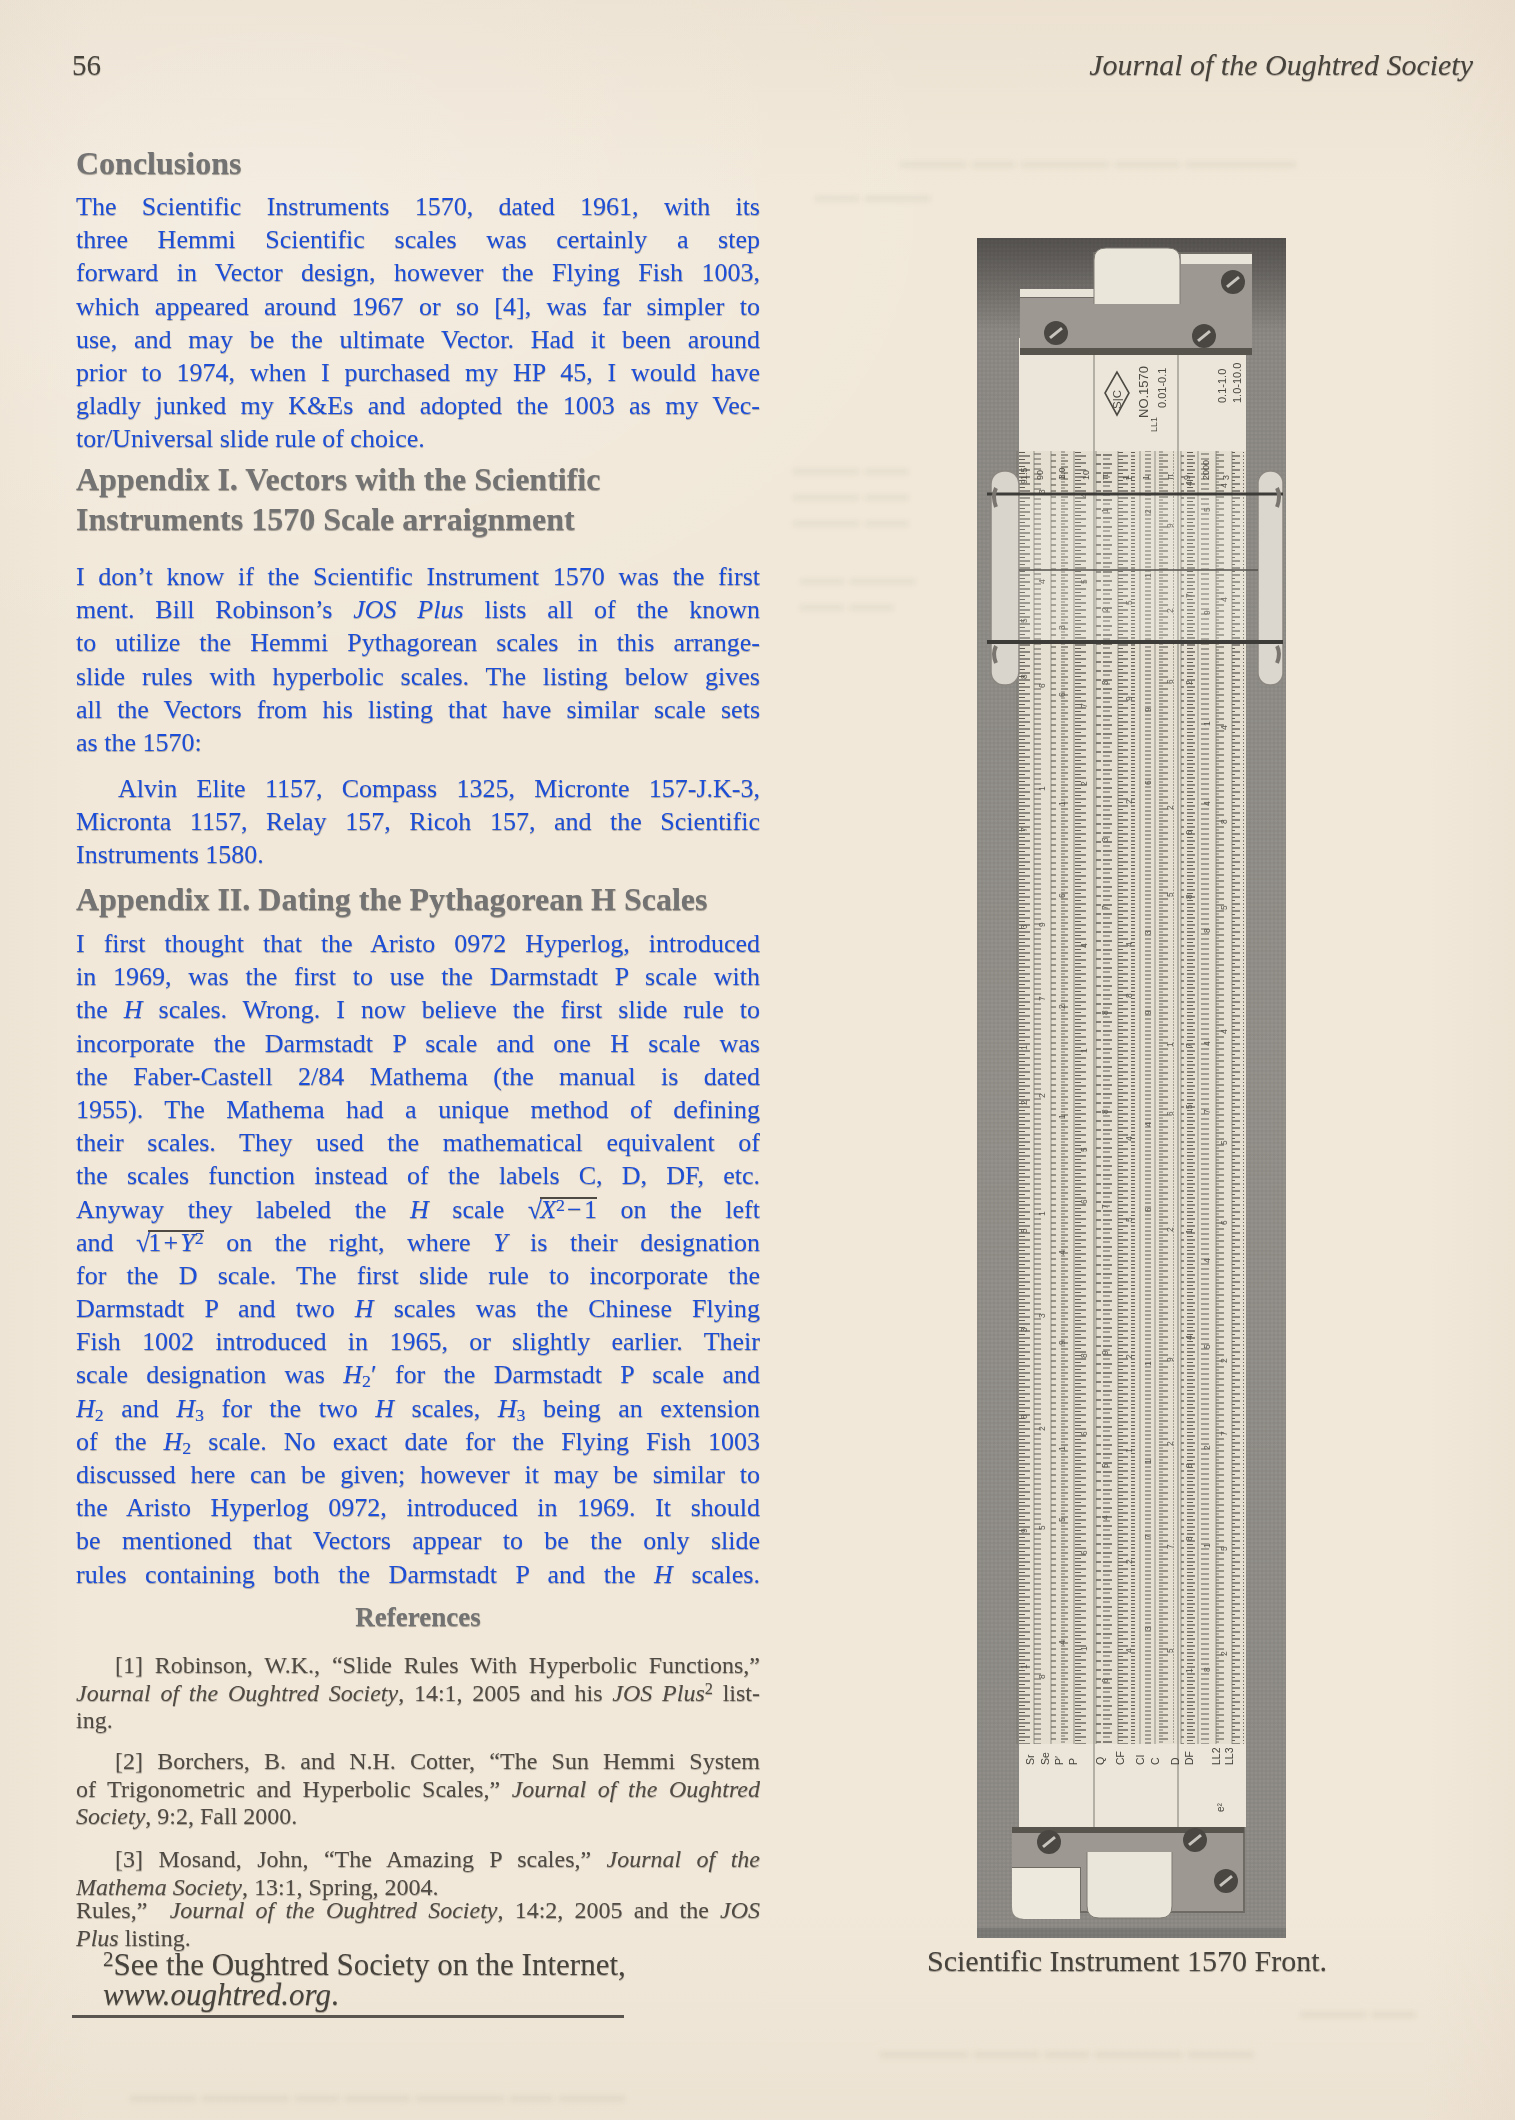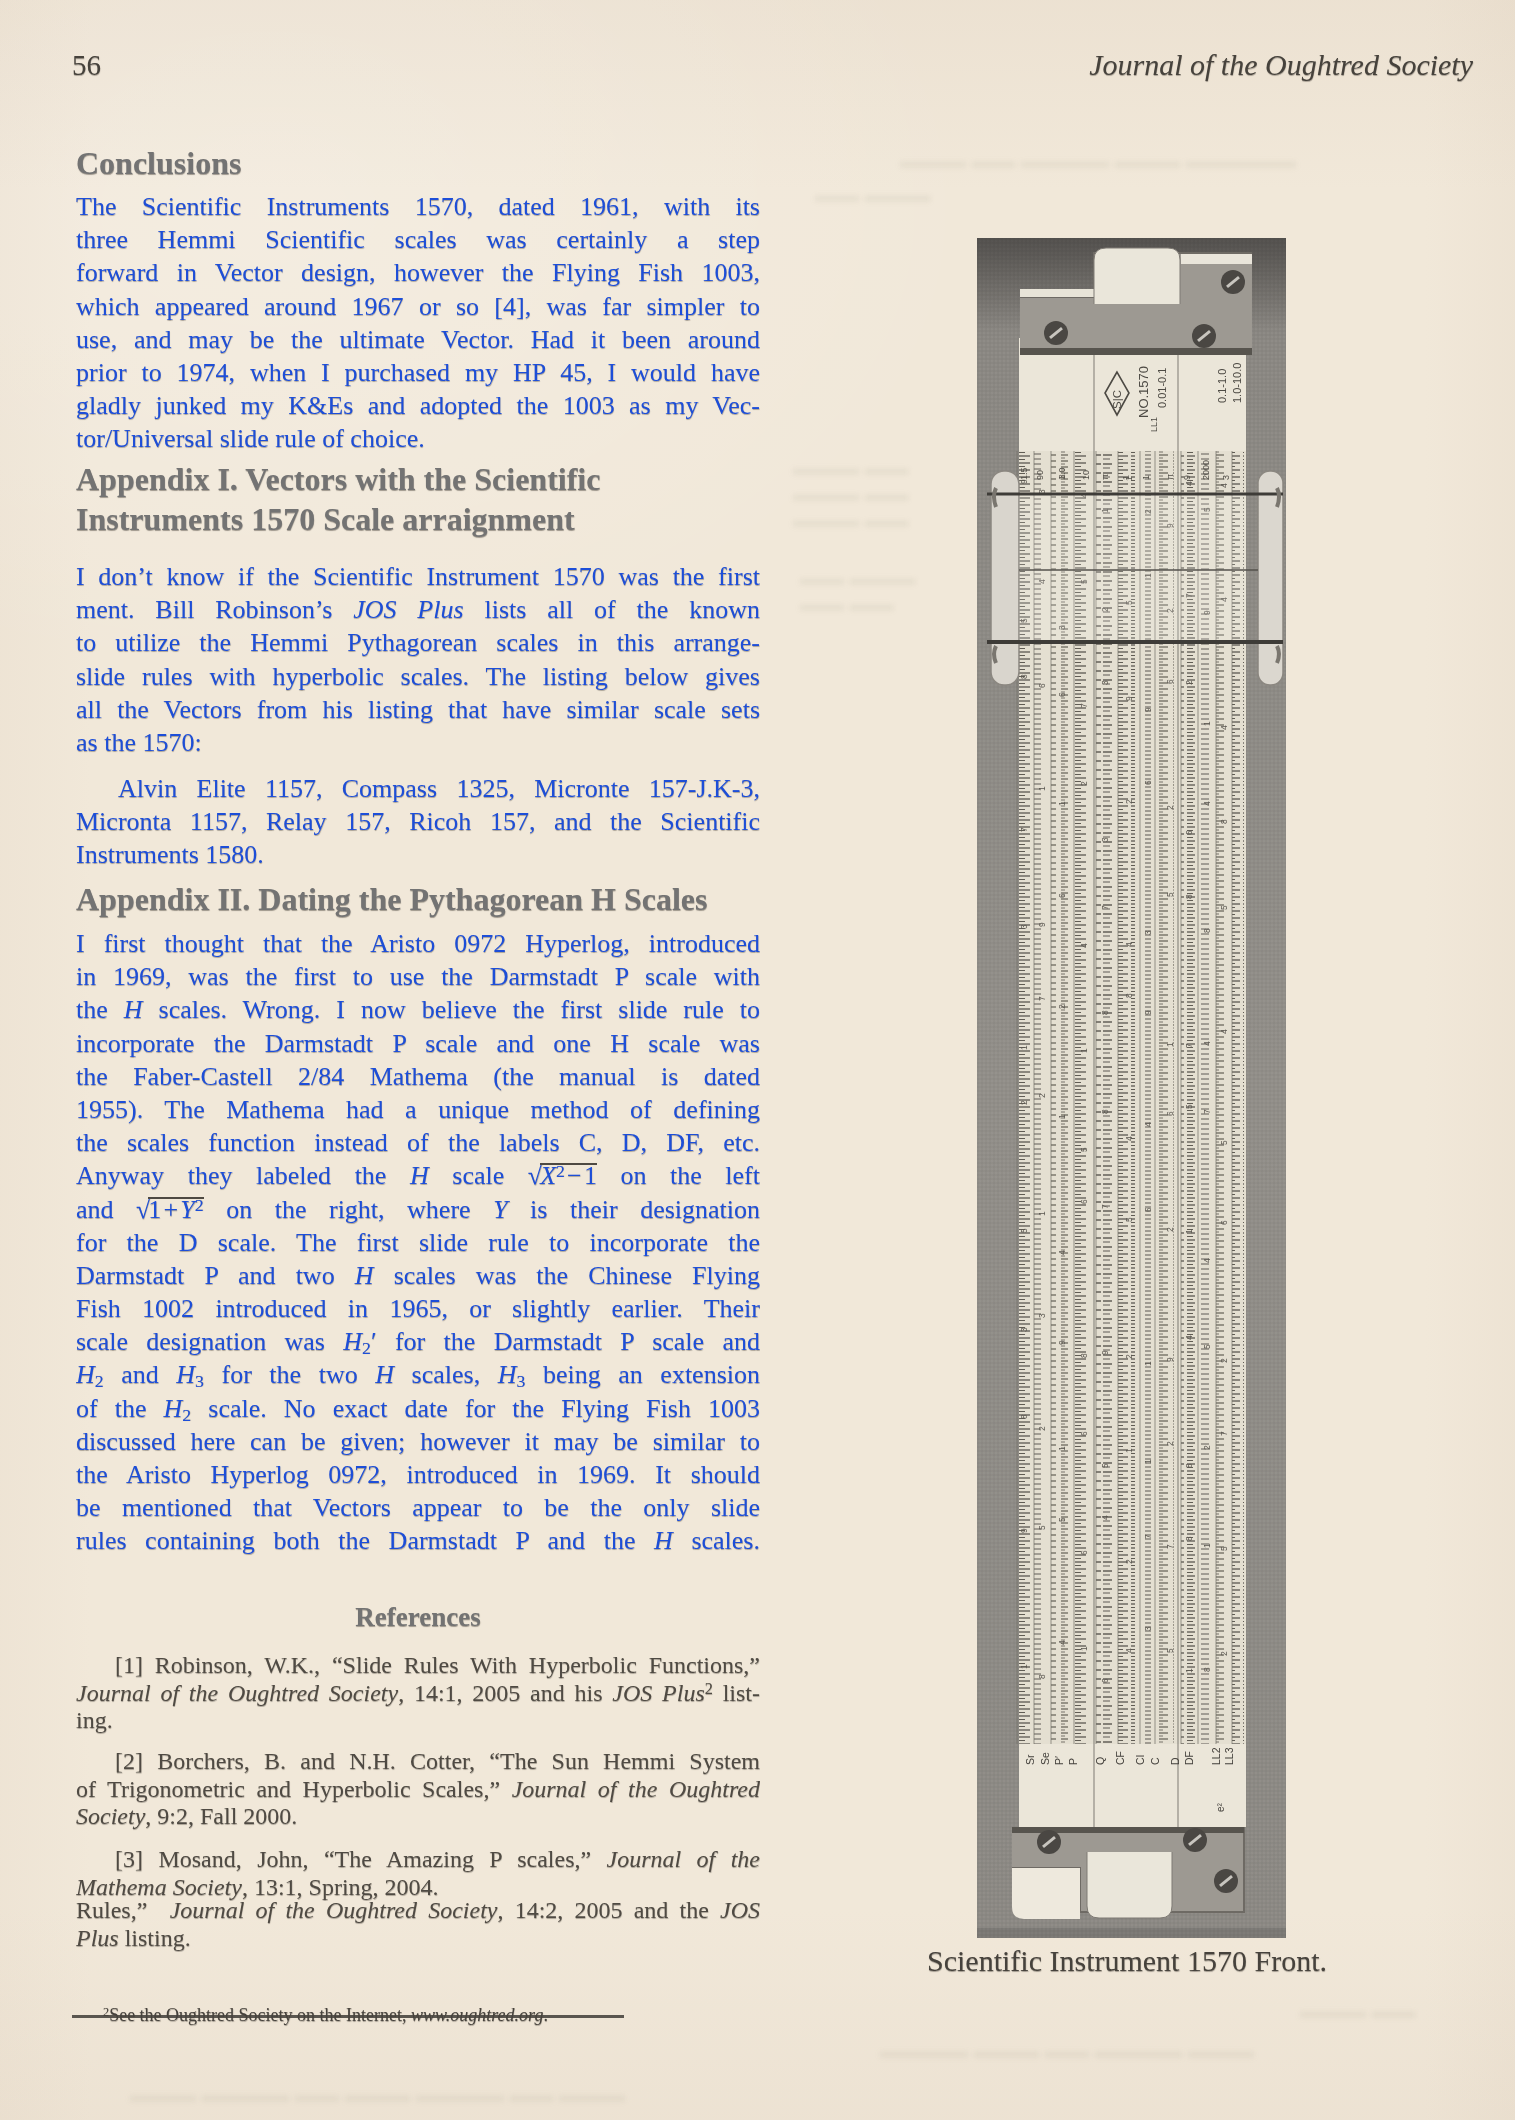--- a/index.html
+++ b/index.html
@@ -62,20 +62,21 @@
     <div class="lnl">Instruments 1580.</div>
   </div>
 <div class="abs hd" style="left:76px;top:881px;line-height:36px;">Appendix II. Dating the Pythagorean H Scales</div>
 <div class="abs body-col" style="left:76px;top:927px;">
     <div class="ln">I first thought that the Aristo 0972 Hyperlog, introduced</div>
     <div class="ln">in 1969, was the first to use the Darmstadt P scale with</div>
     <div class="ln">the <i>H</i> scales.  Wrong.  I now believe the first slide rule to</div>
     <div class="ln">incorporate the Darmstadt P scale and one H scale was</div>
     <div class="ln">the Faber-Castell 2/84 Mathema (the manual is dated</div>
     <div class="ln">1955).  The Mathema had a unique method of defining</div>
+    <div class="ln">their scales.  They used the mathematical equivalent of</div>
     <div class="ln">the scales function instead of the labels C, D, DF, etc.</div>
     <div class="ln">Anyway they labeled the <i>H</i> scale <span class="rsign">√</span><span class="rad"><i>X</i><sup>2</sup> − 1</span> on the left</div>
     <div class="ln">and <span class="rsign">√</span><span class="rad">1 + <i>Y</i><sup>2</sup></span> on the right, where <i>Y</i> is their designation</div>
     <div class="ln">for the D scale.  The first slide rule to incorporate the</div>
     <div class="ln">Darmstadt P and two <i>H</i> scales was the Chinese Flying</div>
     <div class="ln">Fish 1002 introduced in 1965, or slightly earlier.  Their</div>
     <div class="ln">scale designation was <i>H</i><sub>2</sub>′ for the Darmstadt P scale and</div>
     <div class="ln"><i>H</i><sub>2</sub> and <i>H</i><sub>3</sub> for the two <i>H</i> scales, <i>H</i><sub>3</sub> being an extension</div>
     <div class="ln">of the <i>H</i><sub>2</sub> scale.  No exact date for the Flying Fish 1003</div>
     <div class="ln">discussed here can be given; however it may be similar to</div>
@@ -374,12 +375,12 @@
 <circle cx="72" cy="1604" r="12" fill="#4a4743"></circle>
 <line x1="66.0" y1="1608.8" x2="78.0" y2="1599.2" stroke="#c8c5bf" stroke-width="3"></line>
 <circle cx="218" cy="1602" r="12" fill="#4a4743"></circle>
 <line x1="212.0" y1="1606.8" x2="224.0" y2="1597.2" stroke="#c8c5bf" stroke-width="3"></line>
 <circle cx="249" cy="1643" r="12" fill="#4a4743"></circle>
 <line x1="243.0" y1="1647.8" x2="255.0" y2="1638.2" stroke="#c8c5bf" stroke-width="3"></line>
 <rect x="0" y="1690" width="309" height="10" fill="rgba(40,38,36,0.16)"></rect>
 </svg>
 <div class="abs" style="left:927px;top:1944px;width:400px;font-size:30px;line-height:34.5px;text-align:center;text-shadow:0.3px 0.5px 0.8px rgba(88,82,74,0.5);">Scientific Instrument 1570 Front.</div>
 <div class="abs" style="left:72px;top:2015px;width:552px;height:2.5px;background:#5a564f;"></div>
-<div class="abs" style="left:103px;top:2000px;width:684px;font-size:18px;line-height:30px;text-shadow:0.3px 0.5px 0.7px rgba(88,82,74,0.45);"><sup>2</sup>See the Oughtred Society on the Internet, <i>www.oughtred.org</i>.</div>
+<div class="abs" style="left:103px;top:1950px;width:684px;font-size:31px;line-height:30px;text-shadow:0.3px 0.5px 0.7px rgba(88,82,74,0.45);"><sup>2</sup>See the Oughtred Society on the Internet, <i>www.oughtred.org</i>.</div>
 </body></html>

